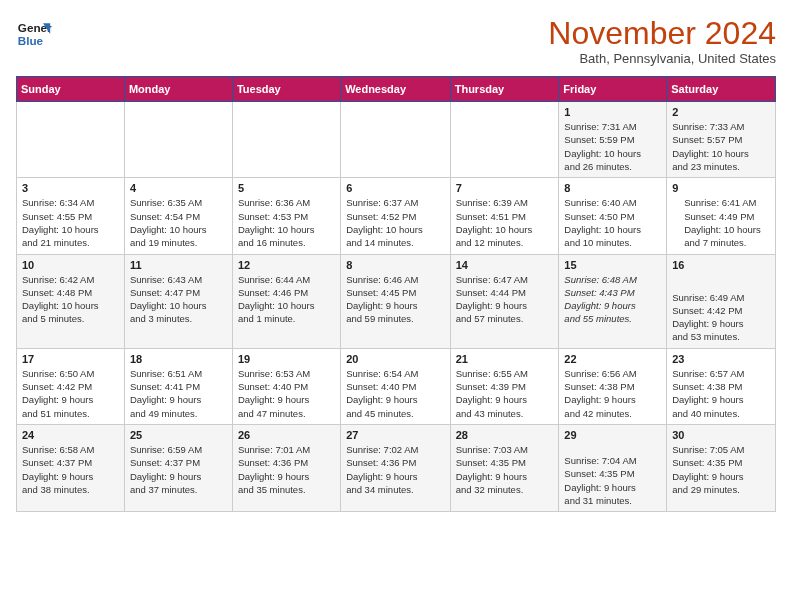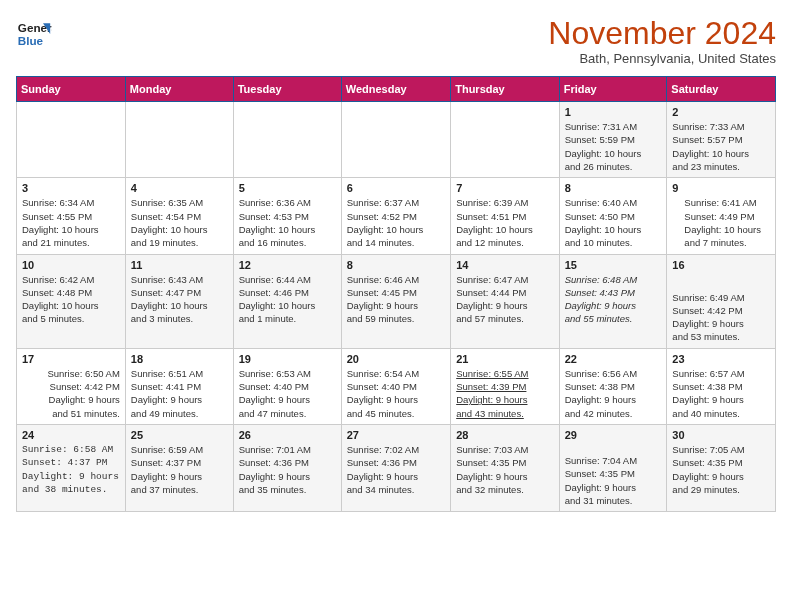--- a/index.html
+++ b/index.html
@@ -233,21 +233,21 @@
           <span class="day-num">16</span>
           <div class="day-info" style="white-space: pre-line; margin-top: 20px;">Sunrise: 6:49 AM
 Sunset: 4:42 PM
 Daylight: 9 hours
 and 53 minutes.</div>
         </td>
       </tr>
       <tr>
         <td>
           <span class="day-num">17</span>
-          <div class="day-info" style="white-space: pre-line; text-align: right;">Sunrise: 6:50 AM
+          <div class="day-info" style="white-space: pre-line;">Sunrise: 6:50 AM
 Sunset: 4:42 PM
 Daylight: 9 hours
 and 51 minutes.</div>
         </td>
         <td>
           <span class="day-num">18</span>
           <div class="day-info" style="white-space: pre-line;">Sunrise: 6:51 AM
 Sunset: 4:41 PM
 Daylight: 9 hours
 and 49 minutes.</div>
@@ -261,21 +261,21 @@
         </td>
         <td>
           <span class="day-num">20</span>
           <div class="day-info" style="white-space: pre-line;">Sunrise: 6:54 AM
 Sunset: 4:40 PM
 Daylight: 9 hours
 and 45 minutes.</div>
         </td>
         <td>
           <span class="day-num">21</span>
-          <div class="day-info" style="white-space: pre-line; text-decoration: underline;">Sunrise: 6:55 AM
+          <div class="day-info" style="white-space: pre-line;">Sunrise: 6:55 AM
 Sunset: 4:39 PM
 Daylight: 9 hours
 and 43 minutes.</div>
         </td>
         <td>
           <span class="day-num">22</span>
           <div class="day-info" style="white-space: pre-line;">Sunrise: 6:56 AM
 Sunset: 4:38 PM
 Daylight: 9 hours
 and 42 minutes.</div>
@@ -284,21 +284,21 @@
           <span class="day-num">23</span>
           <div class="day-info" style="white-space: pre-line;">Sunrise: 6:57 AM
 Sunset: 4:38 PM
 Daylight: 9 hours
 and 40 minutes.</div>
         </td>
       </tr>
       <tr>
         <td>
           <span class="day-num">24</span>
-          <div class="day-info" style="white-space: pre-line; font-family: Liberation Mono, monospace;">Sunrise: 6:58 AM
+          <div class="day-info" style="white-space: pre-line;">Sunrise: 6:58 AM
 Sunset: 4:37 PM
 Daylight: 9 hours
 and 38 minutes.</div>
         </td>
         <td>
           <span class="day-num">25</span>
           <div class="day-info" style="white-space: pre-line;">Sunrise: 6:59 AM
 Sunset: 4:37 PM
 Daylight: 9 hours
 and 37 minutes.</div>

